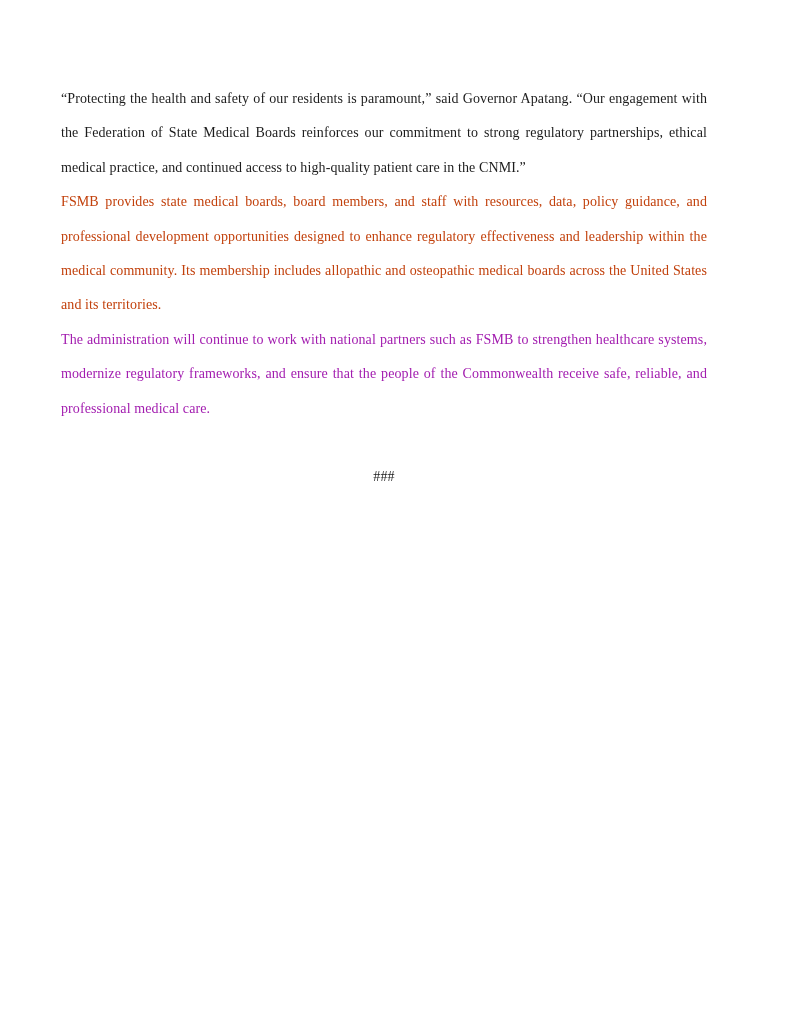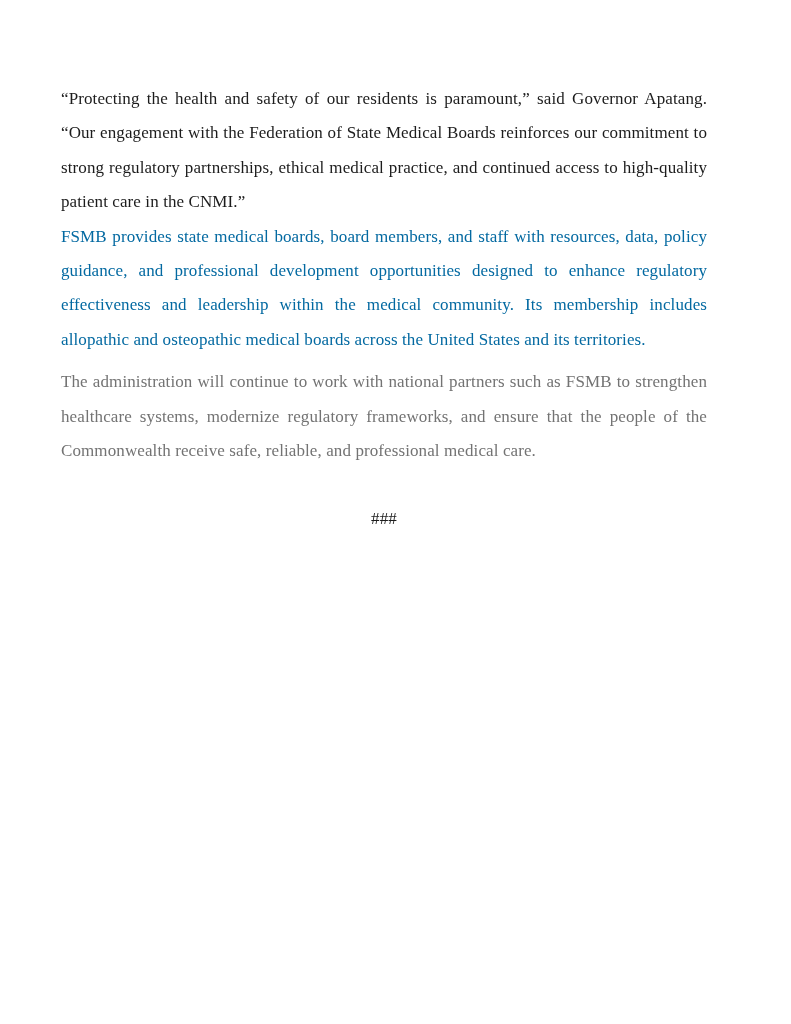--- a/index.html
+++ b/index.html
@@ -16,21 +16,21 @@
     font-family: "Liberation Serif", serif;
   }
   .content {
     position: absolute;
     top: 82px;
     left: 61px;
     width: 646px;
   }
   .content p {
     margin: 0;
-    font-size: 17px;
+    font-size: 14px;
     line-height: 34.4px;
     color: #1c1c1c;
     text-align: justify;
     letter-spacing: 0.1px;
   }
   .content p.end-mark {
     text-align: center;
     margin-top: 34px;
   }
   .footer {
@@ -47,22 +47,22 @@
     letter-spacing: 0.1px;
   }
 </style>
 </head>
 <body>
 
 <div class="page">
 
   <div class="content">
     <p style="color: rgb(28, 28, 28);">“Protecting the health and safety of our residents is paramount,” said Governor Apatang. “Our engagement with the Federation of State Medical Boards reinforces our commitment to strong regulatory partnerships, ethical medical practice, and continued access to high-quality patient care in the CNMI.”</p>
-    <p style="color: #0369a1;">FSMB provides state medical boards, board members, and staff with resources, data, policy guidance, and professional development opportunities designed to enhance regulatory effectiveness and leadership within the medical community. Its membership includes allopathic and osteopathic medical boards across the United States and its territories.</p>
-    <p style="color: #737373; margin-top: 8px;">The administration will continue to work with national partners such as FSMB to strengthen healthcare systems, modernize regulatory frameworks, and ensure that the people of the Commonwealth receive safe, reliable, and professional medical care.</p>
+    <p style="color: #c2410c;">FSMB provides state medical boards, board members, and staff with resources, data, policy guidance, and professional development opportunities designed to enhance regulatory effectiveness and leadership within the medical community. Its membership includes allopathic and osteopathic medical boards across the United States and its territories.</p>
+    <p style="color: #a21caf;">The administration will continue to work with national partners such as FSMB to strengthen healthcare systems, modernize regulatory frameworks, and ensure that the people of the Commonwealth receive safe, reliable, and professional medical care.</p>
     <p class="end-mark" style="color: rgb(28, 28, 28);">###</p>
   </div>
 
   <div class="footer" style="color: rgb(46, 43, 95);">
     
     
   </div>
 
 </div>
 

